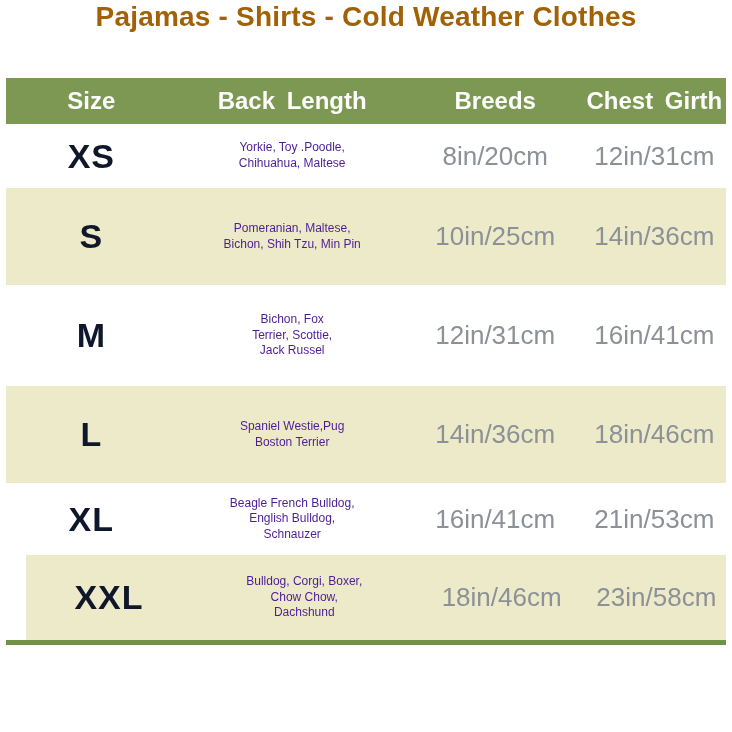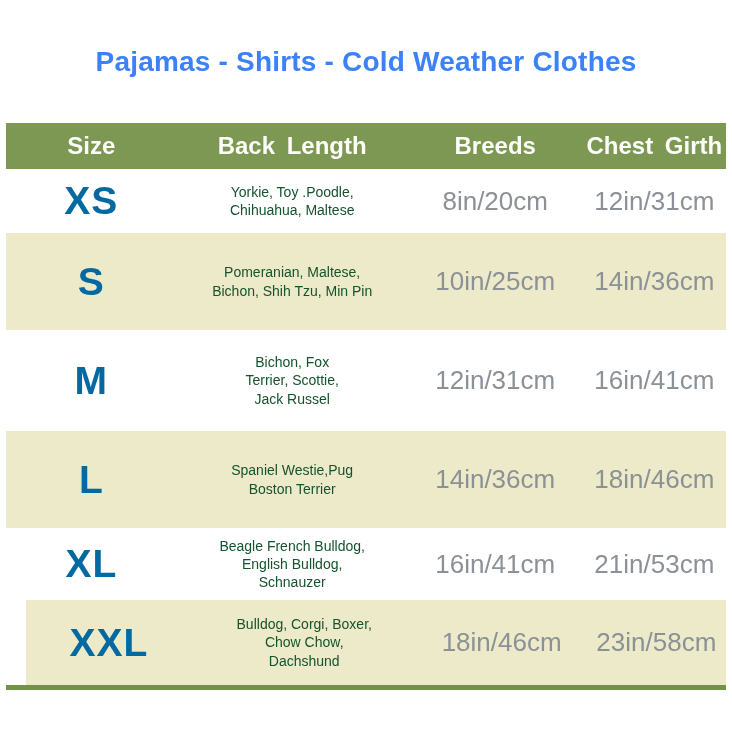--- a/index.html
+++ b/index.html
@@ -6,28 +6,27 @@
   .page {
     width: 732px;
     height: 732px;
     position: relative;
     overflow: hidden;
     background: #ffffff;
     font-family: "Liberation Sans", sans-serif;
   }
   .title {
     margin: 0;
-    padding-top: 45px;
     height: 33px;
     line-height: 33px;
     text-align: center;
     font-size: 28px;
     font-weight: 700;
     letter-spacing: 0.2px;
-    color: #3b82f6;
+    color: #a16207;
   }
   .size-table {
     margin: 45px 6px 0 6px;
   }
   .row {
     display: grid;
     grid-template-columns: 23.7% 32.1% 24.3% 19.9%;
     align-items: center;
     text-align: center;
   }
@@ -41,29 +40,29 @@
   }
   .stripe { background: #edeac9; }
   .white  { background: #ffffff; }
   .r1 { height: 64px; }
   .r2 { height: 97px; }
   .r3 { height: 101px; }
   .r4 { height: 97px; }
   .r5 { height: 72px; }
   .r6 { height: 85px; margin-left: 20px; }
   .size-cell {
-    font-size: 39px;
+    font-size: 34px;
     font-weight: 700;
     letter-spacing: 1px;
-    color: #0369a1;
+    color: #0f172a;
   }
   .breeds-cell {
-    font-size: 14px;
+    font-size: 12px;
     line-height: 1.3;
-    color: #14532d;
+    color: #4c1d95;
     white-space: pre-line;
   }
   .val-cell {
     font-size: 26px;
     color: #8b9196;
   }
   .bottom-bar {
     height: 5px;
     margin: 0 6px;
     background: #729249;

